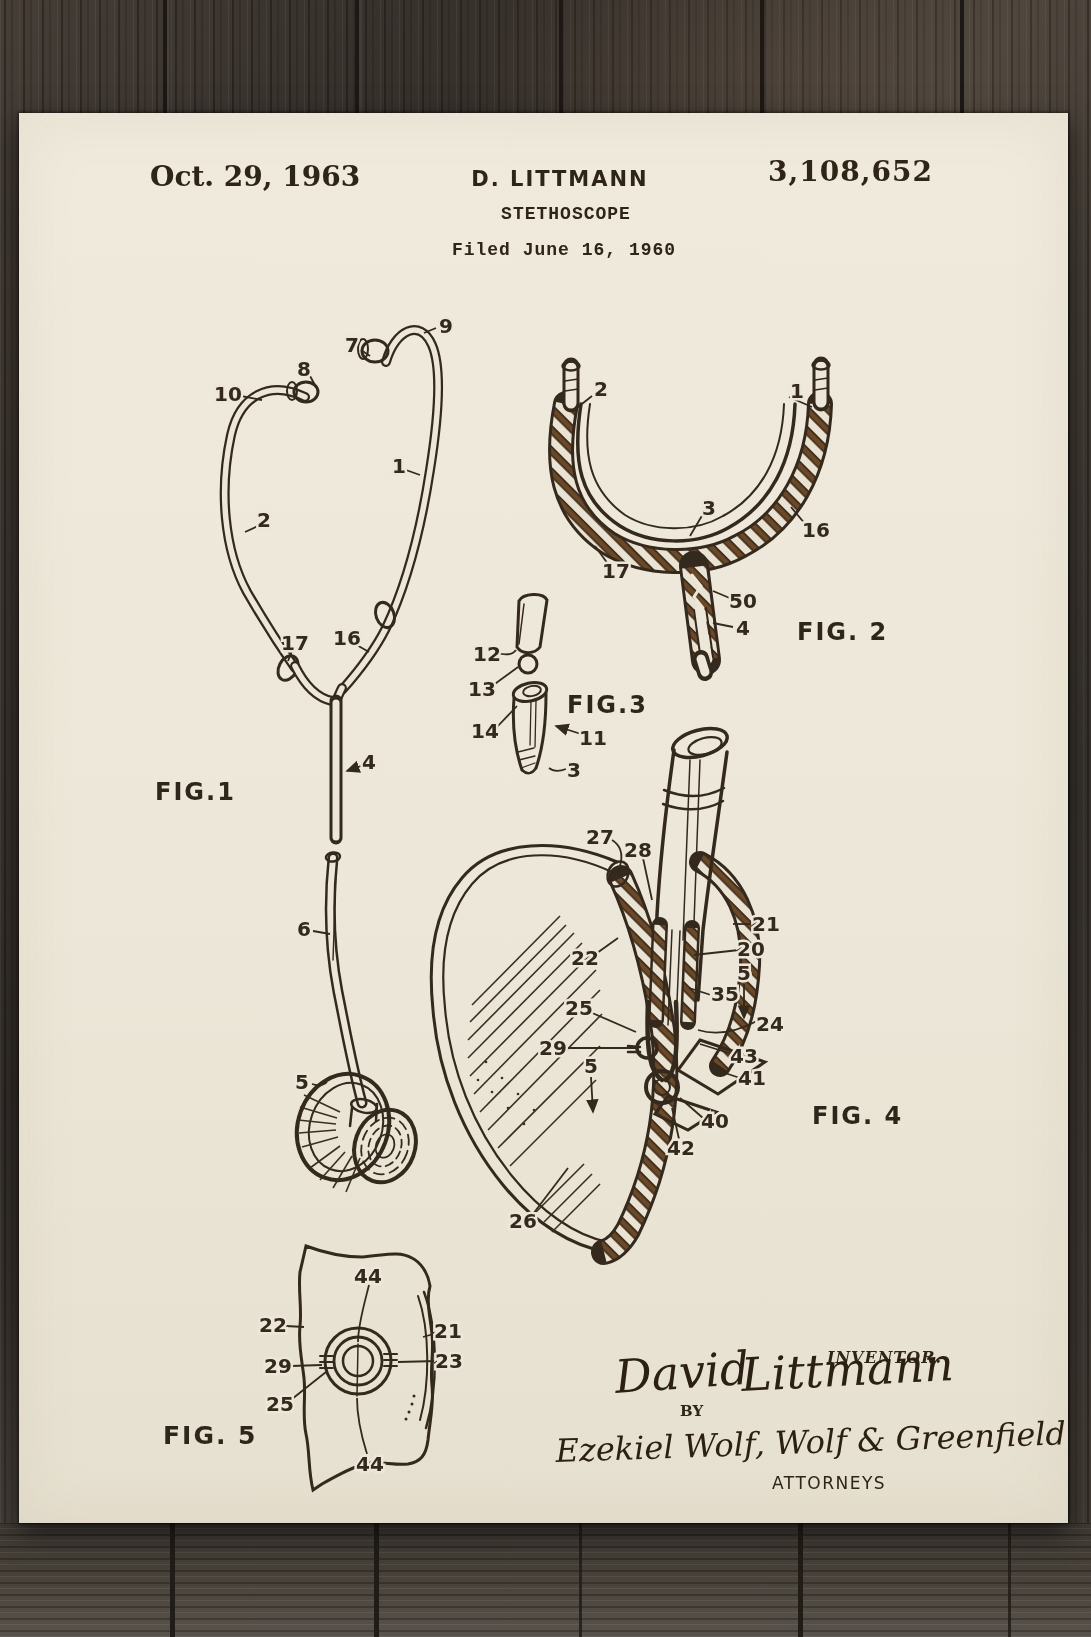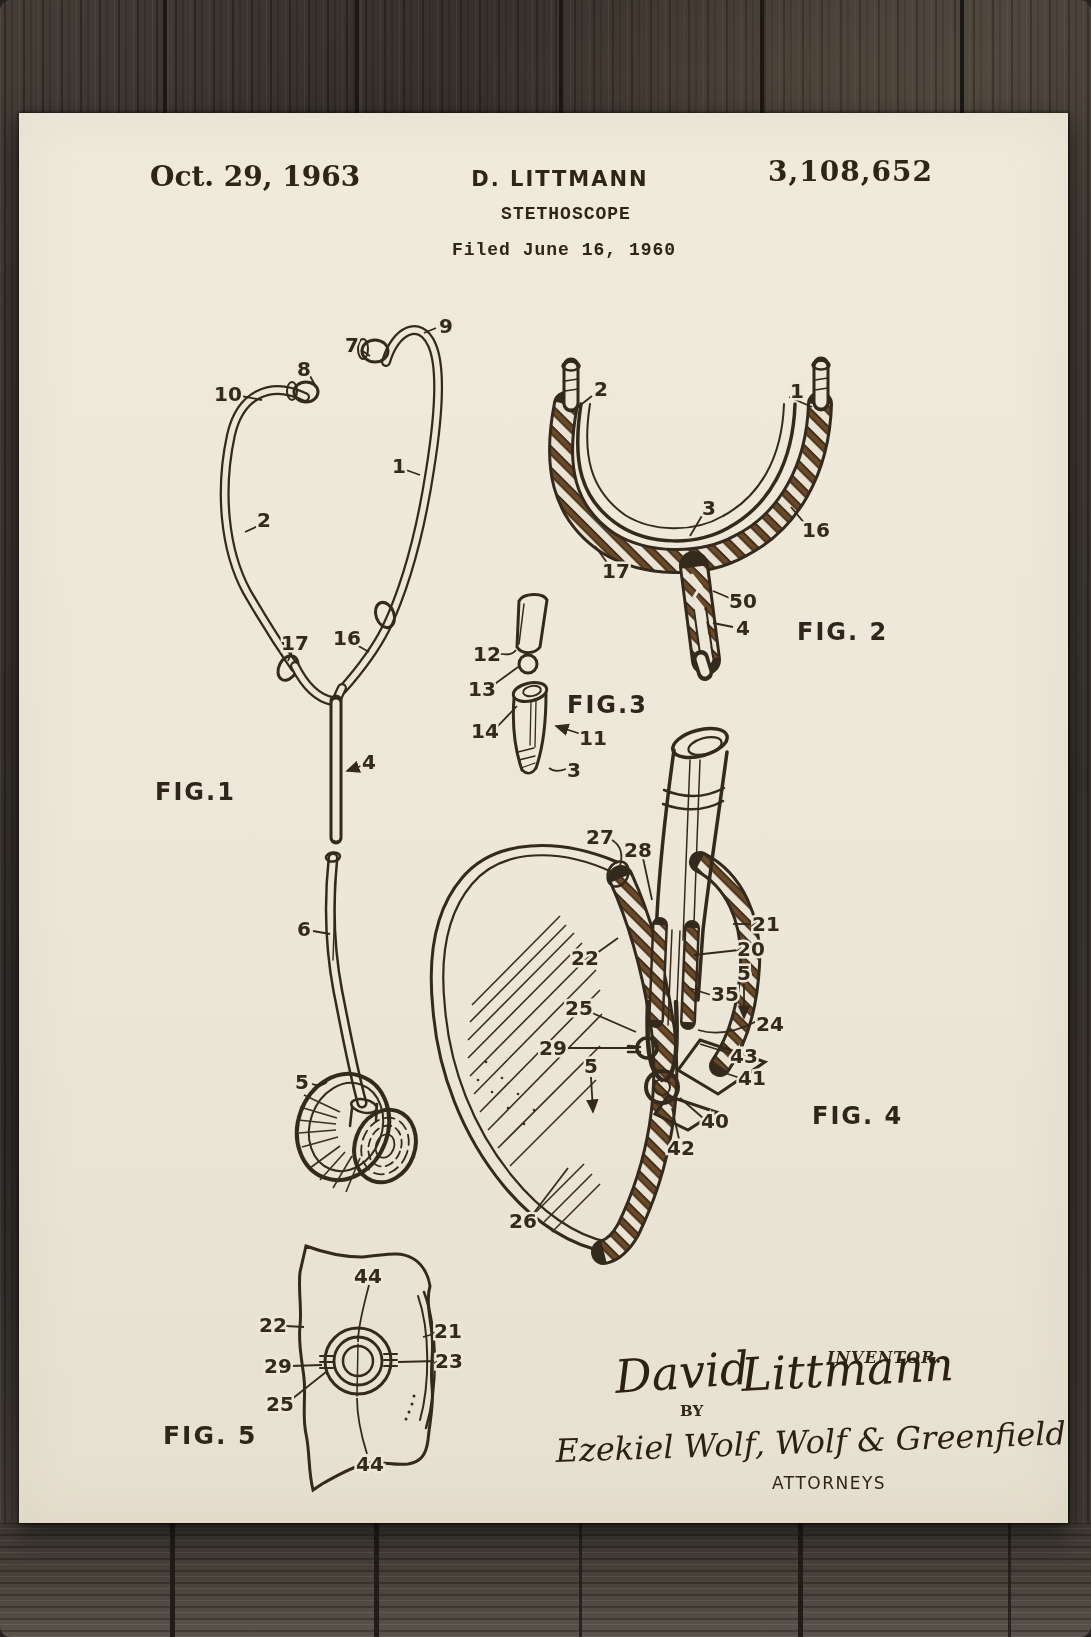--- a/index.html
+++ b/index.html
@@ -1,17 +1,17 @@
 <!DOCTYPE html>
 <html><head>
 <meta charset="utf-8">
 <style>
   html,body{margin:0;padding:0;background:#262220;}
   #canvas{position:relative;width:1091px;height:1637px;overflow:hidden;
-    font-family:"DejaVu Sans",sans-serif;border-radius:11px;}
+    font-family:"DejaVu Sans",sans-serif;}
   .wood{position:absolute;inset:0;
     background:
       linear-gradient(90deg, rgba(0,0,0,0) 0 163px, #1c1815 163px 167px, rgba(255,255,255,.05) 167px 169px, rgba(0,0,0,0) 169px 355px,
         #1c1815 355px 359px, rgba(255,255,255,.05) 359px 361px, rgba(0,0,0,0) 361px 559px,
         #1c1815 559px 563px, rgba(0,0,0,0) 563px 760px,
         #1c1815 760px 764px, rgba(0,0,0,0) 764px 960px,
         #1c1815 960px 964px, rgba(0,0,0,0) 964px),
       radial-gradient(700px 420px at 72% 4%, rgba(118,94,74,.22), rgba(0,0,0,0) 65%),
       radial-gradient(600px 500px at 12% 96%, rgba(135,128,120,.16), rgba(0,0,0,0) 60%),
       repeating-linear-gradient(90deg, rgba(255,255,255,.055) 0 1px, rgba(0,0,0,0) 1px 4px, rgba(0,0,0,.30) 4px 6px, rgba(0,0,0,0) 6px 11px, rgba(0,0,0,.14) 11px 13px, rgba(0,0,0,0) 13px 19px),

